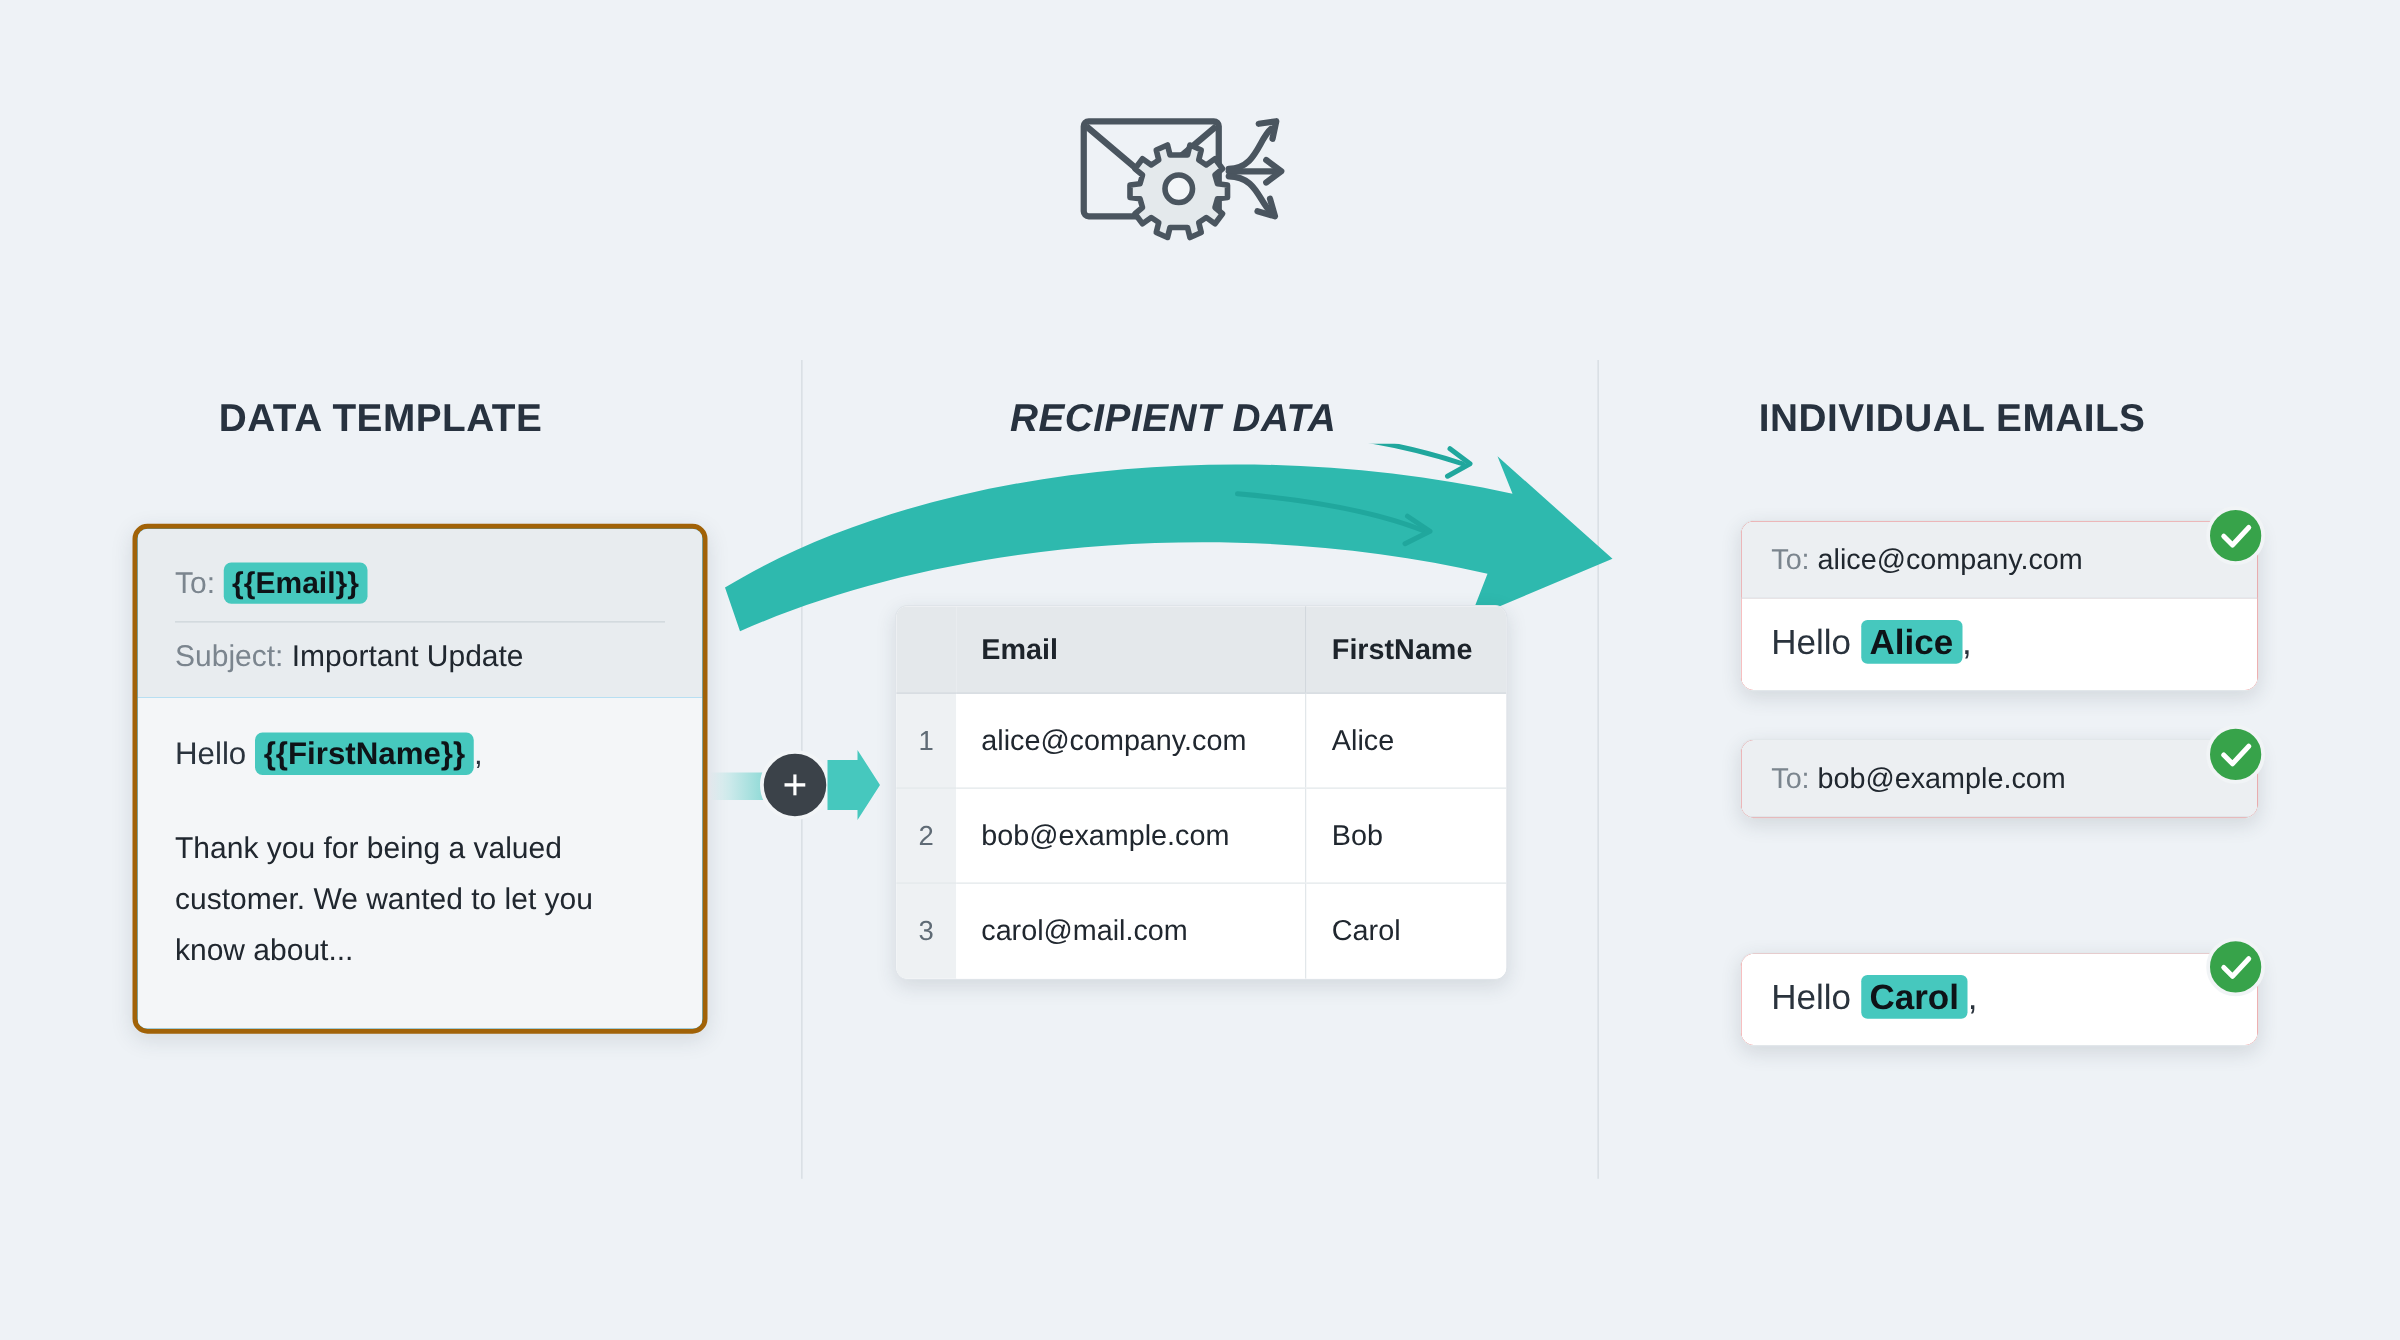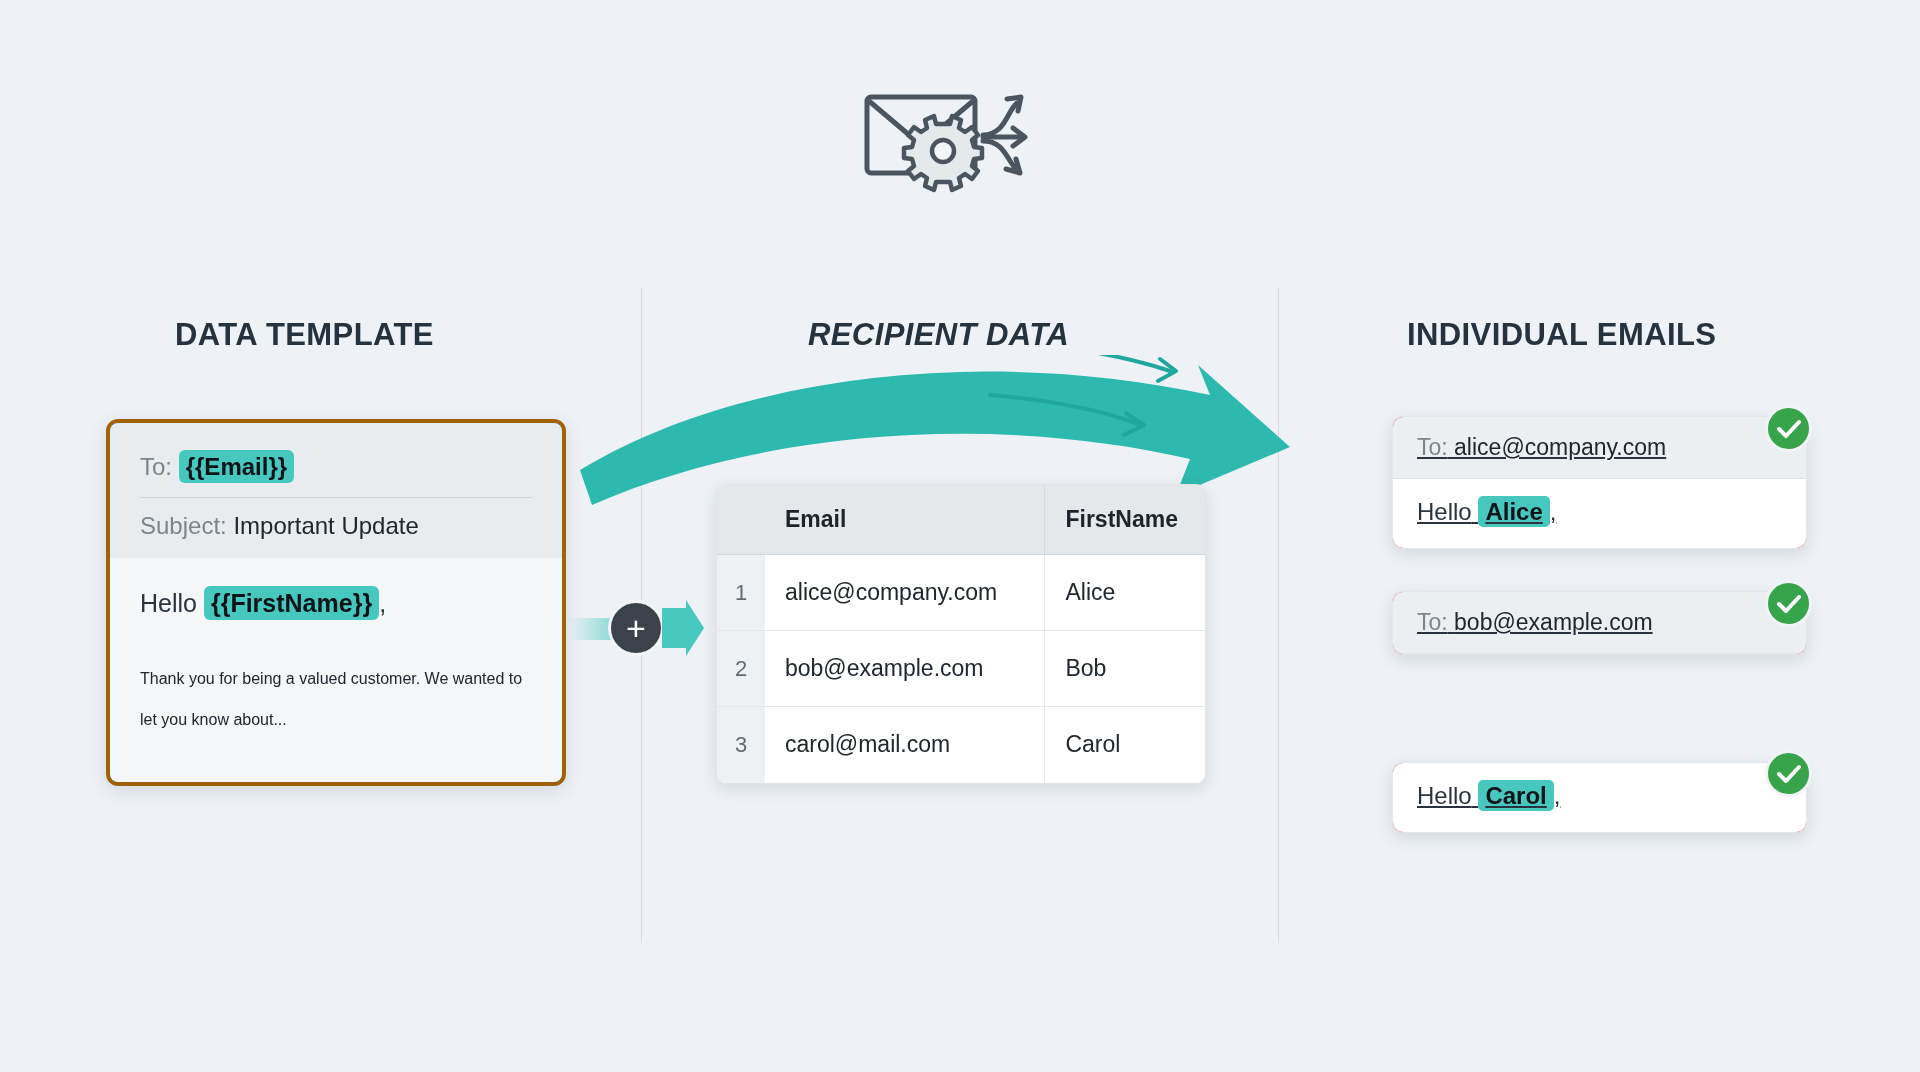--- a/index.html
+++ b/index.html
@@ -82,21 +82,21 @@
     background: #f4f6f8;
     padding: 28px 30px 42px 30px;
   }
   .greet {
     font-size: 25px;
     line-height: 34px;
     white-space: nowrap;
     margin-bottom: 38px;
   }
   .para {
-    font-size: 16px;
+    font-size: 24px;
     line-height: 41px;
     color: #20272f;
     margin-top: 13px;
   }
   .token {
     background: #46c8be;
     color: #0e1317;
     font-weight: bold;
     border-radius: 6px;
     padding: 3px 7px;
@@ -187,38 +187,37 @@
   
   .mail-card {
     position: absolute;
     left: 1392px;
     width: 415px;
     border-radius: 11px;
     background: #ef4444;
     box-shadow: 0 5px 16px rgba(40,55,70,0.14);
     overflow: hidden;
     border: 1px solid #e2e7ea;
-    text-decoration: underline;
   }
   .mail-1 { top: 416px; }
   .mail-2 { top: 591px; }
   .mail-3 { top: 762px; }
   .mail-head {
     background: #eceff2;
     padding: 17px 24px;
     font-size: 23px;
     white-space: nowrap;
     border-bottom: 1px solid #dde2e6;
   }
   .mail-head .lbl { color: #7b858e; }
   .mail-head .val { color: #20272f; }
   .mail-body {
     background: #ffffff;
     padding: 19px 24px 22px 24px;
-    font-size: 24px;
+    font-size: 28px;
     white-space: nowrap;
   }
   .name-token {
     background: #46c8be;
     color: #0e1317;
     font-weight: bold;
     border-radius: 5px;
     padding: 2px 7px;
   }
   .check-badge {

